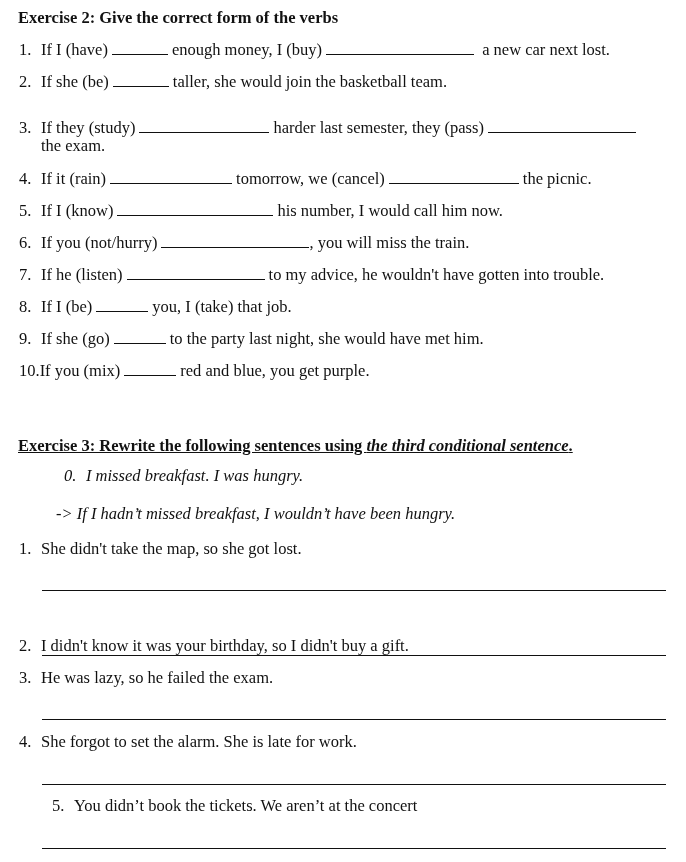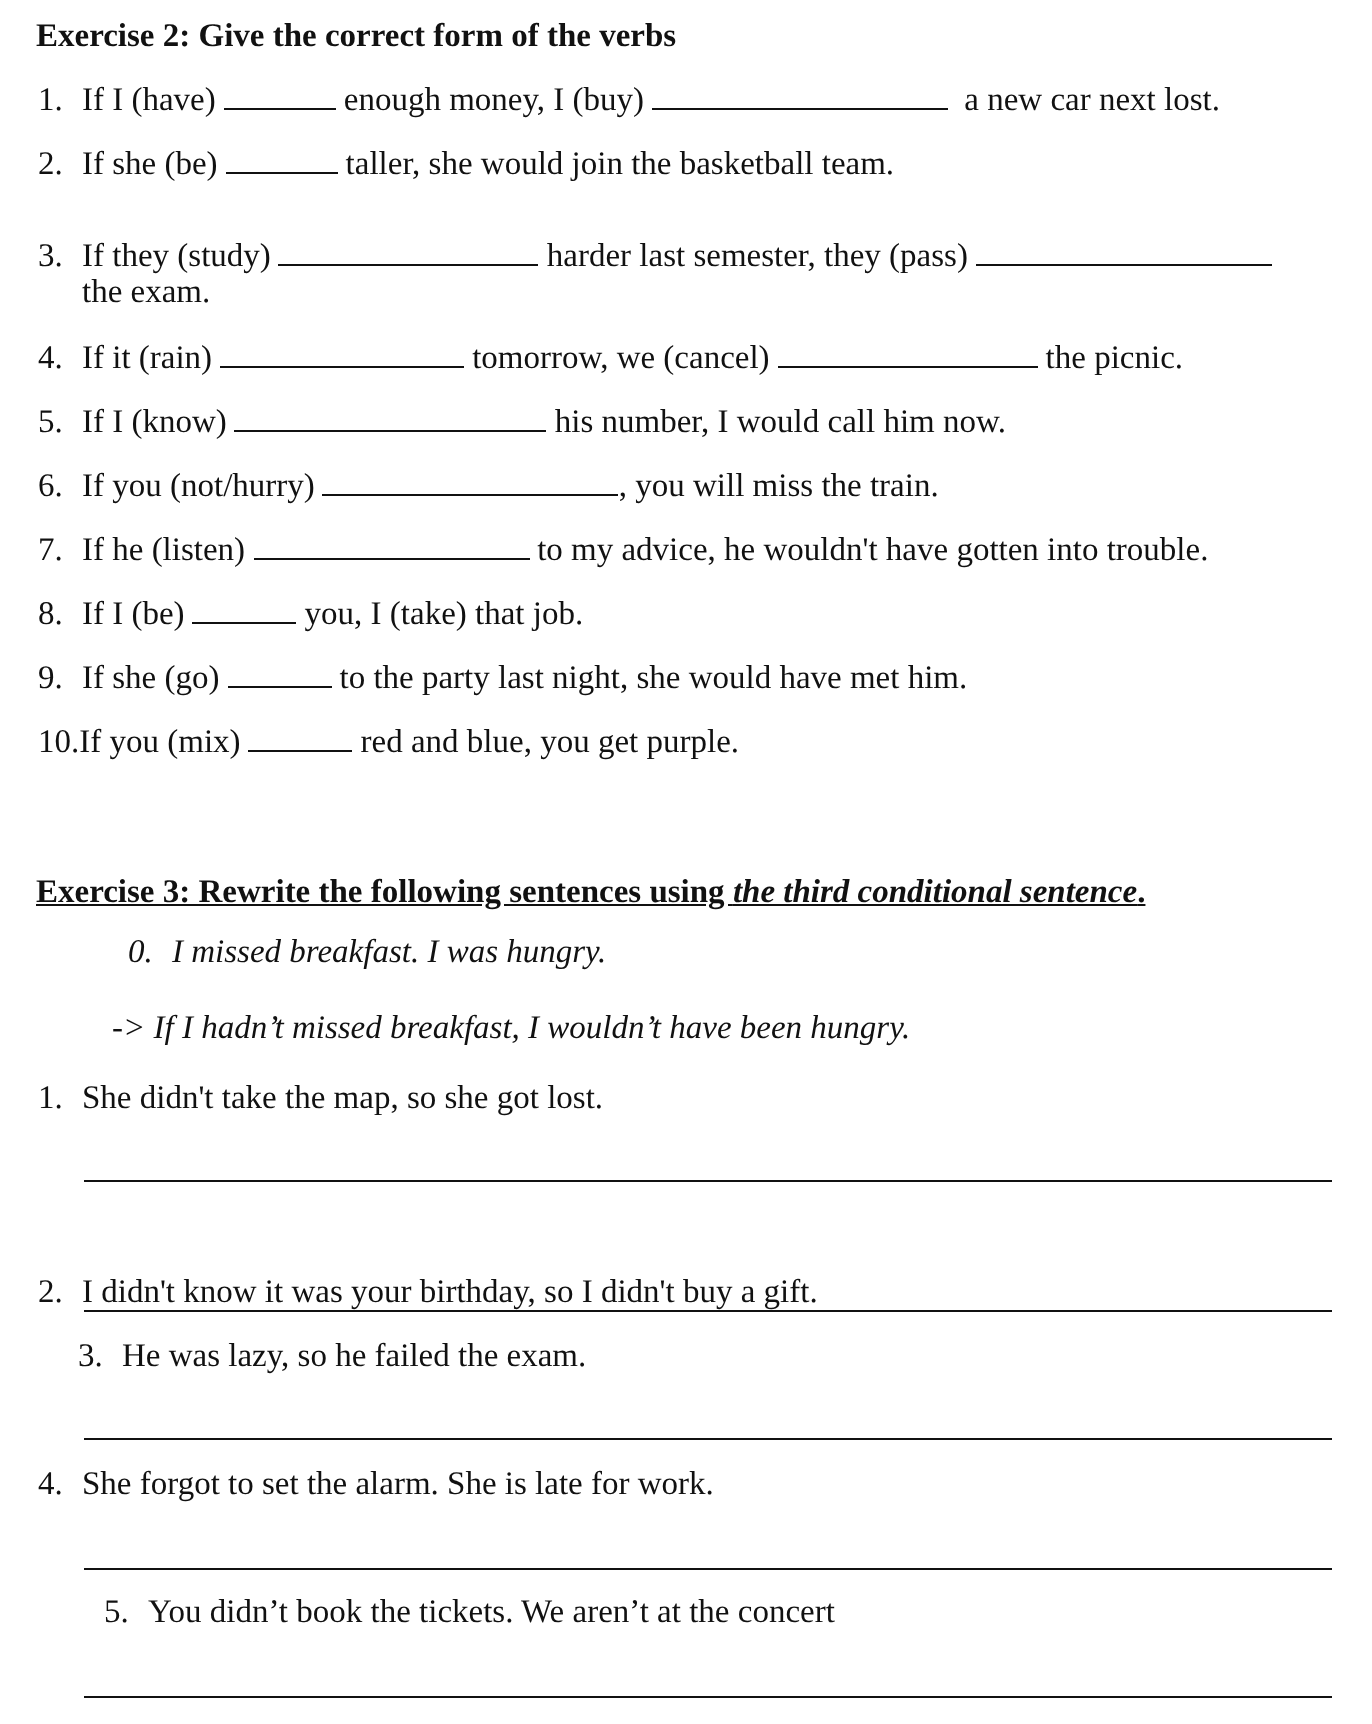--- a/index.html
+++ b/index.html
@@ -76,21 +76,21 @@
 <div class="line item" style="top:539px;">
   <span class="num">1.</span><span>She didn't take the map, so she got lost.</span>
 </div>
 <div class="answer-line" style="top:590px;"></div>
 
 <div class="line item" style="top:603px;margin-top:33px;">
   <span class="num">2.</span><span>I didn't know it was your birthday, so I didn't buy a gift.</span>
 </div>
 <div class="answer-line" style="top:655px;"></div>
 
-<div class="line item" style="top:668px;margin-left:20px;">
+<div class="line item" style="top:668px;">
   <span class="num">3.</span><span>He was lazy, so he failed the exam.</span>
 </div>
 <div class="answer-line" style="top:719px;"></div>
 
 <div class="line item" style="top:732px;">
   <span class="num">4.</span><span>She forgot to set the alarm. She is late for work.</span>
 </div>
 <div class="answer-line" style="top:784px;"></div>
 
 <div class="line item" style="top:796px;margin-left:33px;">

